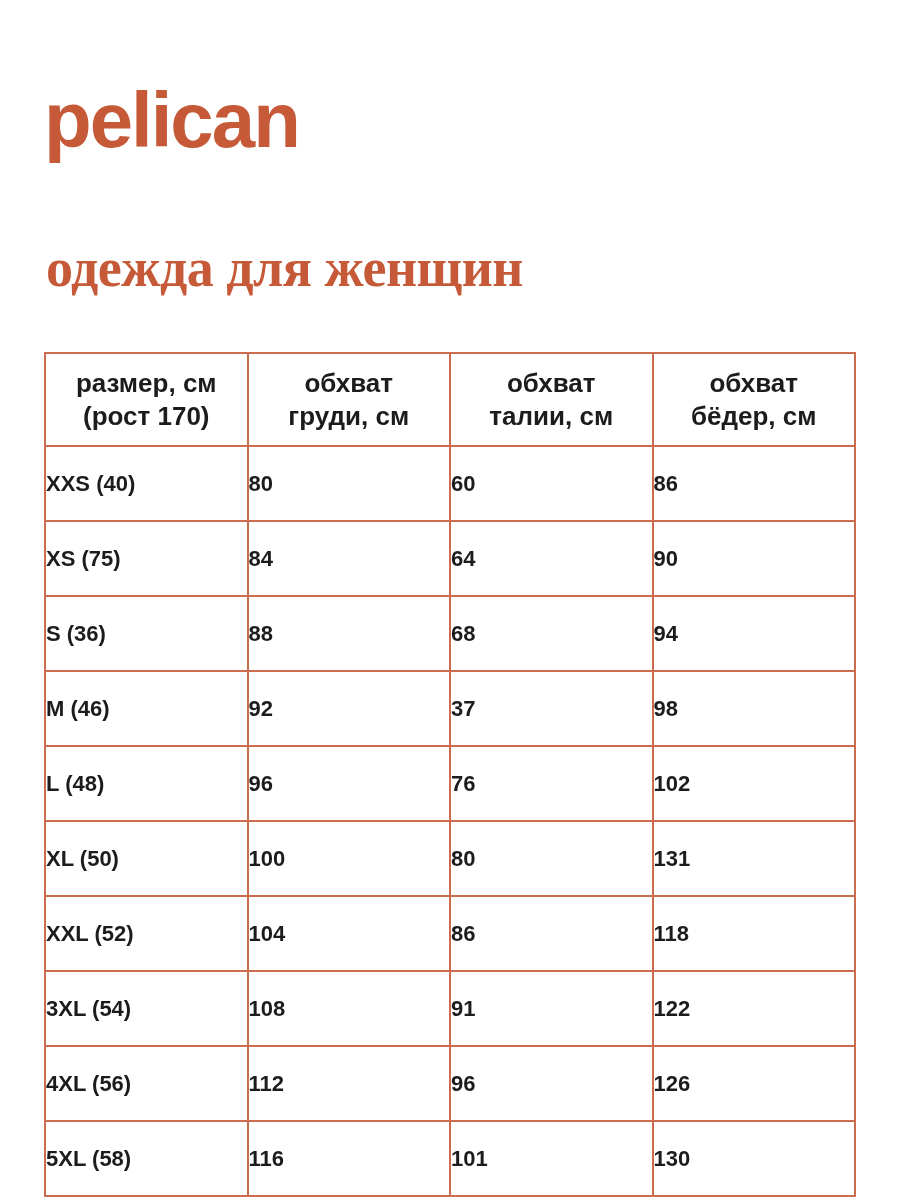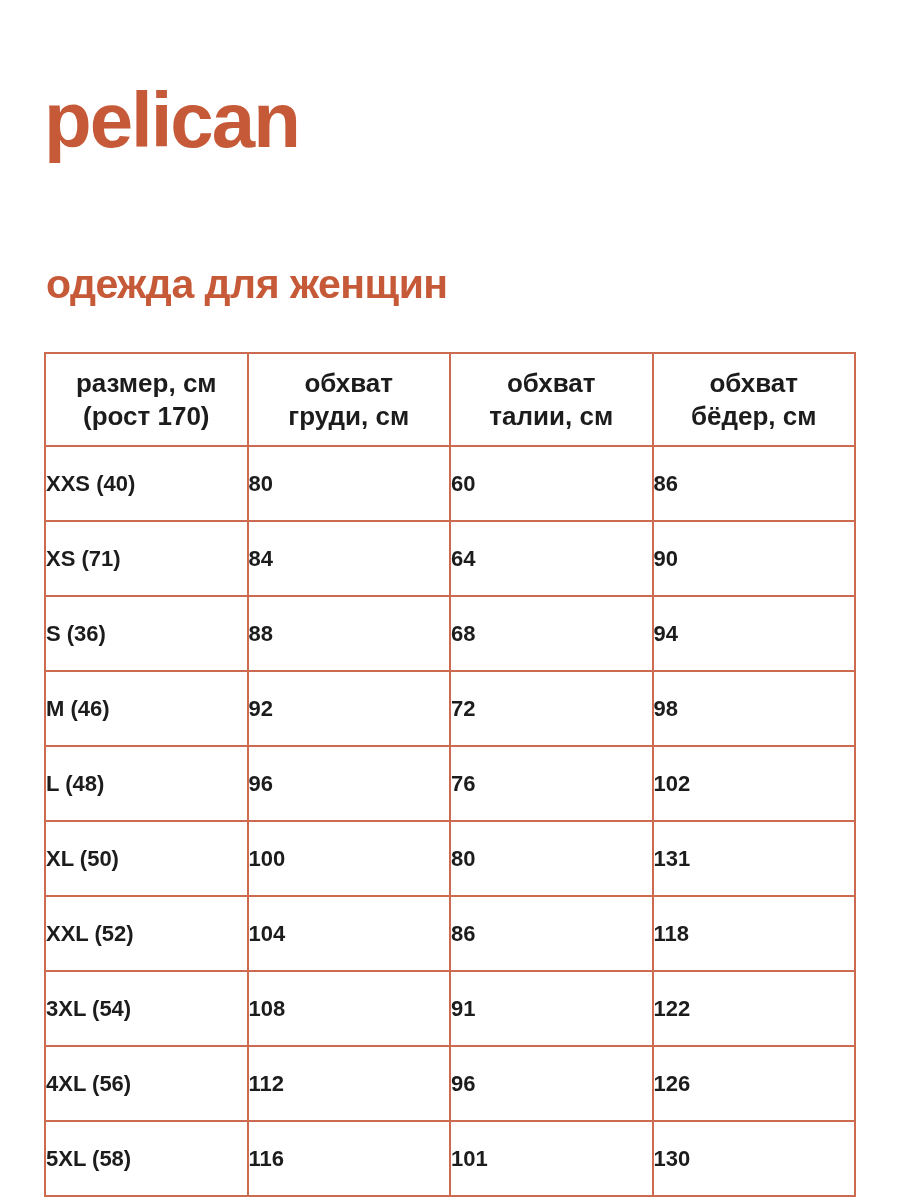--- a/index.html
+++ b/index.html
@@ -32,27 +32,28 @@
     top: 36px;
     font-size: 78px;
     line-height: 1.0;
     font-weight: 800;
     letter-spacing: -2px;
     color: var(--brand);
   }
   .heading {
     position: absolute;
     left: 46px;
-    top: 216px;
+    top: 192px;
     margin: 0;
-    font-size: 41px;
+    font-size: 54px;
     line-height: 1.15;
     font-weight: 800;
     letter-spacing: -0.5px;
     color: var(--brand);
+    font-family: Liberation Serif, serif;
   }
   table.size-table {
     position: absolute;
     left: 44px;
     top: 307px;
     width: 812px;
     border-collapse: collapse;
     table-layout: fixed;
   }
   table.size-table th,
@@ -98,35 +99,35 @@
       </tr>
     </thead>
     <tbody id="table-body">
         <tr>
           <td>XXS (40)</td>
           <td>80</td>
           <td>60</td>
           <td>86</td>
         </tr>
         <tr>
-          <td>XS (71)</td>
+          <td>XS (75)</td>
           <td>84</td>
           <td>64</td>
           <td>90</td>
         </tr>
         <tr>
           <td>S (36)</td>
           <td>88</td>
           <td>68</td>
           <td>94</td>
         </tr>
         <tr>
           <td>M (46)</td>
           <td>92</td>
-          <td>72</td>
+          <td>37</td>
           <td>98</td>
         </tr>
         <tr>
           <td>L (48)</td>
           <td>96</td>
           <td>76</td>
           <td>102</td>
         </tr>
         <tr>
           <td>XL (50)</td>

